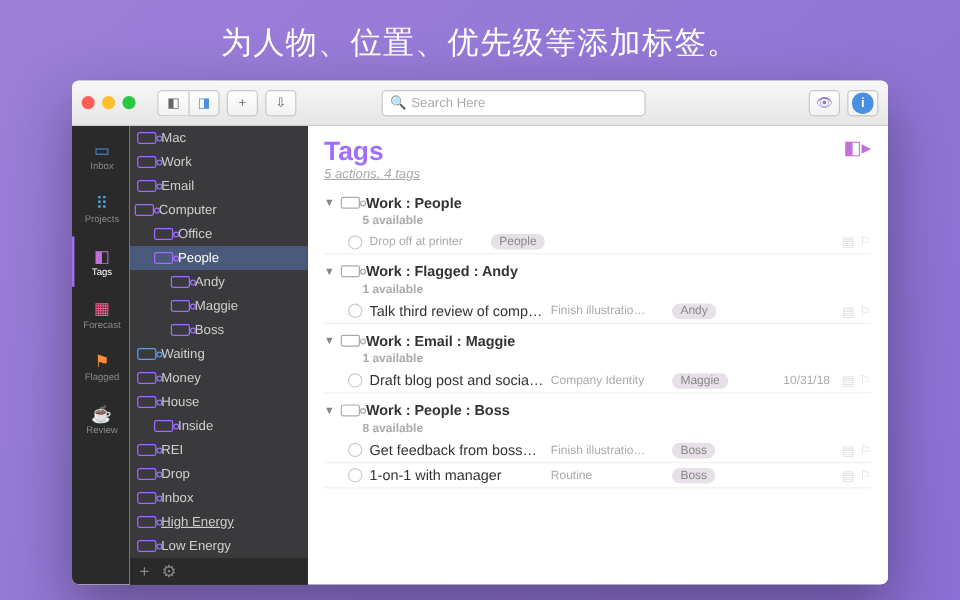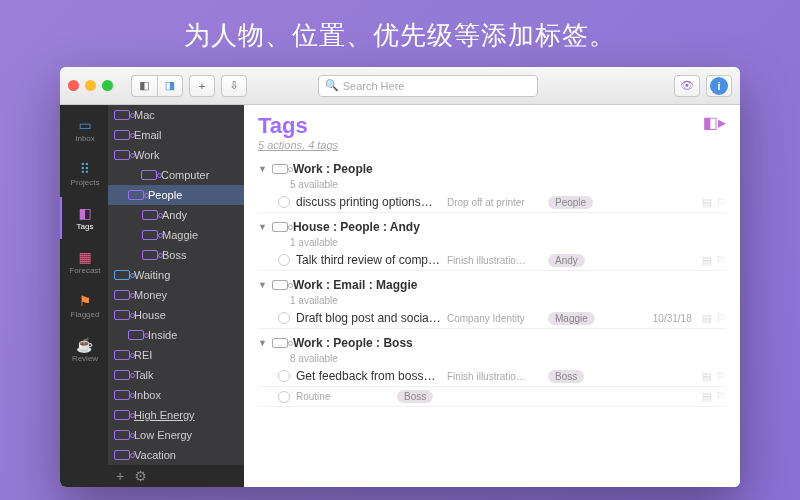--- a/index.html
+++ b/index.html
@@ -17,40 +17,40 @@
 .search { flex: 1; max-width: 220px; margin: 0 auto; height: 22px; border: 1px solid #c8c8c8; border-radius: 4px; background: #fff; display: flex; align-items: center; padding: 0 6px; gap: 4px; color: #aaa; font-size: 11px; }
 .tb-right { display: flex; gap: 6px; margin-left: auto; }
 .eye-btn { color: #8b6fd4; }
 .info-btn { background: #4a90e2; color: #fff; border-radius: 50%; width: 18px; height: 18px; font-size: 11px; display: flex; align-items: center; justify-content: center; font-weight: bold; }
 .body { flex: 1; display: flex; overflow: hidden; }
 .rail { width: 48px; background: #2a2a2a; display: flex; flex-direction: column; align-items: center; padding-top: 4px; gap: 2px; }
 .rail-item { width: 48px; height: 42px; display: flex; flex-direction: column; align-items: center; justify-content: center; gap: 2px; cursor: pointer; color: #888; font-size: 8px; border-left: 2px solid transparent; }
 .rail-item.active { border-left-color: #a06eff; color: #fff; }
 .rail-icon { width: 18px; height: 14px; display: flex; align-items: center; justify-content: center; font-size: 14px; }
 .ic-inbox { color: #4a90e2; } .ic-projects { color: #4aa8e0; } .ic-tags { color: #c46fd8; } .ic-forecast { color: #e8618c; } .ic-flagged { color: #ff8c3a; } .ic-review { color: #8b7355; }
-.tags-panel { width: 136px; background: #3a3a3c; overflow-y: auto; position: relative; }
+.tags-panel { width: 148px; background: #3a3a3c; overflow-y: auto; position: relative; }
 .tag-row { height: 20px; display: flex; align-items: center; gap: 4px; padding-left: 6px; color: #cfcfcf; font-size: 11px; cursor: pointer; }
 .tag-row.selected { background: #4a5a7a; color: #fff; }
 .tag-icon { width: 16px; height: 10px; border: 1px solid #a06eff; border-radius: 2px; position: relative; flex-shrink: 0; }
 .tag-icon::after { content: ""; position: absolute; width: 3px; height: 3px; border: 1px solid #a06eff; border-radius: 50%; right: -6px; top: 2px; }
 .tag-icon.paused { border-color: #5aa0f0; }
 .tag-icon.paused::after { border-color: #5aa0f0; }
 .tags-footer { position: absolute; bottom: 0; left: 0; right: 0; height: 22px; background: #2a2a2a; display: flex; align-items: center; padding: 0 8px; gap: 10px; color: #888; font-size: 14px; }
 .main { flex: 1; background: #fff; overflow-y: auto; padding: 8px 14px; font-size: 12px; color: #333; }
 .main-header { display: flex; align-items: flex-start; justify-content: space-between; margin-bottom: 8px; }
 .main-title { color: #a06eff; font-size: 22px; font-weight: 600; }
 .main-sub { color: #aaa; font-style: italic; font-size: 11px; text-decoration: underline; }
 .big-tag-icon { color: #c46fd8; font-size: 16px; }
 .group { margin-bottom: 4px; }
 .group-head { display: flex; align-items: center; gap: 5px; padding: 3px 0; cursor: pointer; }
 .disclosure { color: #888; font-size: 9px; }
 .g-tag-icon { width: 16px; height: 10px; border: 1px solid #aaa; border-radius: 2px; position: relative; }
 .g-tag-icon::after { content: ""; position: absolute; width: 3px; height: 3px; border: 1px solid #aaa; border-radius: 50%; right: -6px; top: 2px; }
 .group-title { font-weight: 700; font-size: 12px; }
-.group-sub { color: #aaa; font-size: 10px; margin-left: 32px; margin-bottom: 2px; }
+.group-sub { color: #aaa; font-size: 10px; margin-left: 32px; margin-bottom: 2px; font-weight: bold; }
 .task { display: flex; align-items: center; gap: 6px; padding: 3px 0 3px 20px; border-bottom: 1px solid #f0f0f0; }
 .task .circle { width: 12px; height: 12px; border: 1.5px solid #ccc; border-radius: 50%; flex-shrink: 0; }
 .task-name { flex: 1; white-space: nowrap; overflow: hidden; text-overflow: ellipsis; max-width: 145px; }
 .task-project { color: #aaa; font-size: 10px; width: 95px; white-space: nowrap; overflow: hidden; text-overflow: ellipsis; }
 .task-tag { background: #e8e0e8; color: #888; font-size: 10px; padding: 1px 7px; border-radius: 8px; }
 .task-date { color: #aaa; font-size: 10px; margin-left: auto; }
 .task-flags { display: flex; gap: 4px; color: #ddd; font-size: 11px; margin-left: auto; }
 .task-date + .task-flags { margin-left: 4px; }
 </style>
 </head>
@@ -110,29 +110,33 @@
           <span>Review</span>
         </div>
       </div>
     <div class="tags-panel" id="tags-panel">
       <div class="tag-row" style="padding-left: 6px;">
           <span class="tag-icon"></span>
           <span>Mac</span>
         </div>
         <div class="tag-row" style="padding-left: 6px;">
           <span class="tag-icon"></span>
+          <span>Work</span>
+        </div>
+        <div class="tag-row" style="padding-left: 6px;">
+          <span class="tag-icon"></span>
           <span>Email</span>
         </div>
-        <div class="tag-row" style="padding-left: 6px;">
-          <span class="tag-icon"></span>
-          <span>Work</span>
-        </div>
-        <div class="tag-row" style="padding-left: 33px;">
+        <div class="tag-row" style="padding-left: 4px;">
           <span class="tag-icon"></span>
           <span>Computer</span>
+        </div>
+        <div class="tag-row" style="padding-left: 20px;">
+          <span class="tag-icon"></span>
+          <span>Office</span>
         </div>
         <div class="tag-row selected" style="padding-left: 20px;">
           <span class="tag-icon"></span>
           <span>People</span>
         </div>
         <div class="tag-row" style="padding-left: 34px;">
           <span class="tag-icon"></span>
           <span>Andy</span>
         </div>
         <div class="tag-row" style="padding-left: 34px;">
@@ -158,21 +162,21 @@
         <div class="tag-row" style="padding-left: 20px;">
           <span class="tag-icon"></span>
           <span>Inside</span>
         </div>
         <div class="tag-row" style="padding-left: 6px;">
           <span class="tag-icon"></span>
           <span>REI</span>
         </div>
         <div class="tag-row" style="padding-left: 6px;">
           <span class="tag-icon"></span>
-          <span>Talk</span>
+          <span>Drop</span>
         </div>
         <div class="tag-row" style="padding-left: 6px;">
           <span class="tag-icon"></span>
           <span>Inbox</span>
         </div>
         <div class="tag-row" style="padding-left: 6px; text-decoration: underline;">
           <span class="tag-icon"></span>
           <span>High Energy</span>
         </div>
         <div class="tag-row" style="padding-left: 6px;">
@@ -200,34 +204,33 @@
       <div id="groups">
           <div class="group">
             <div class="group-head">
               <span class="disclosure">▼</span>
               <span class="g-tag-icon"></span>
               <span class="group-title">Work : People</span>
             </div>
             <div class="group-sub">5 available</div>
             <div class="task">
               <span class="circle"></span>
-              <span class="task-name">discuss printing options…</span>
               <span class="task-project">Drop off at printer</span>
               <span class="task-tag">People</span>
               <span class="task-flags">
                 <span>▤</span>
                 <span>⚐</span>
               </span>
             </div>
           </div>
           <div class="group">
             <div class="group-head">
               <span class="disclosure">▼</span>
               <span class="g-tag-icon"></span>
-              <span class="group-title">House : People : Andy</span>
+              <span class="group-title">Work : Flagged : Andy</span>
             </div>
             <div class="group-sub">1 available</div>
             <div class="task">
               <span class="circle"></span>
               <span class="task-name">Talk third review of comp…</span>
               <span class="task-project">Finish illustratio…</span>
               <span class="task-tag">Andy</span>
               <span class="task-flags">
                 <span>▤</span>
                 <span>⚐</span>
@@ -265,20 +268,21 @@
               <span class="task-name">Get feedback from boss…</span>
               <span class="task-project">Finish illustratio…</span>
               <span class="task-tag">Boss</span>
               <span class="task-flags">
                 <span>▤</span>
                 <span>⚐</span>
               </span>
             </div>
             <div class="task">
               <span class="circle"></span>
+              <span class="task-name">1-on-1 with manager</span>
               <span class="task-project">Routine</span>
               <span class="task-tag">Boss</span>
               <span class="task-flags">
                 <span>▤</span>
                 <span>⚐</span>
               </span>
             </div>
           </div>
         </div>
     </div>

